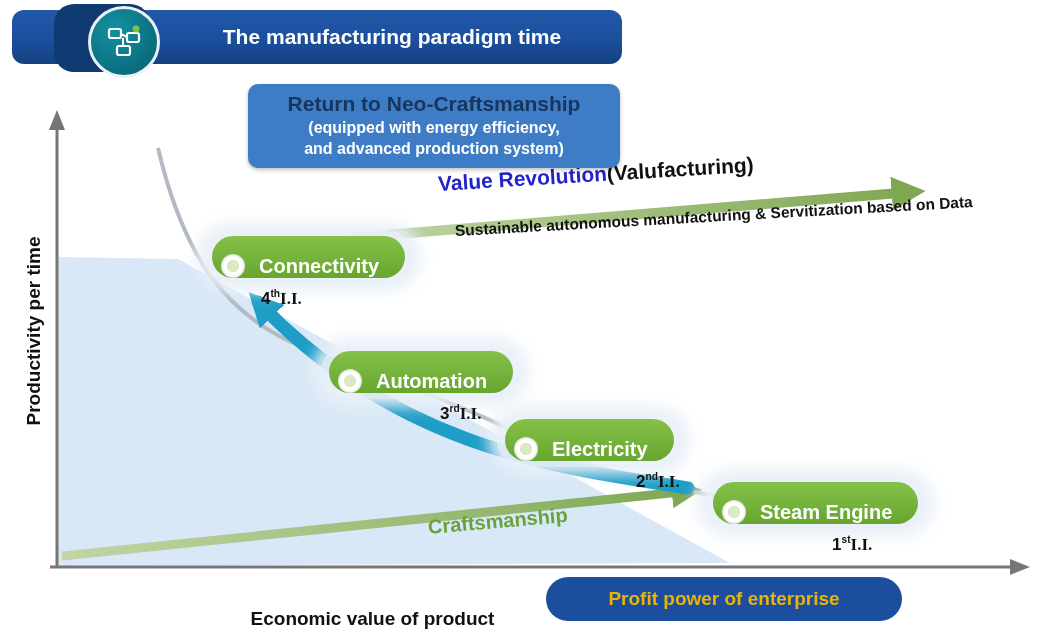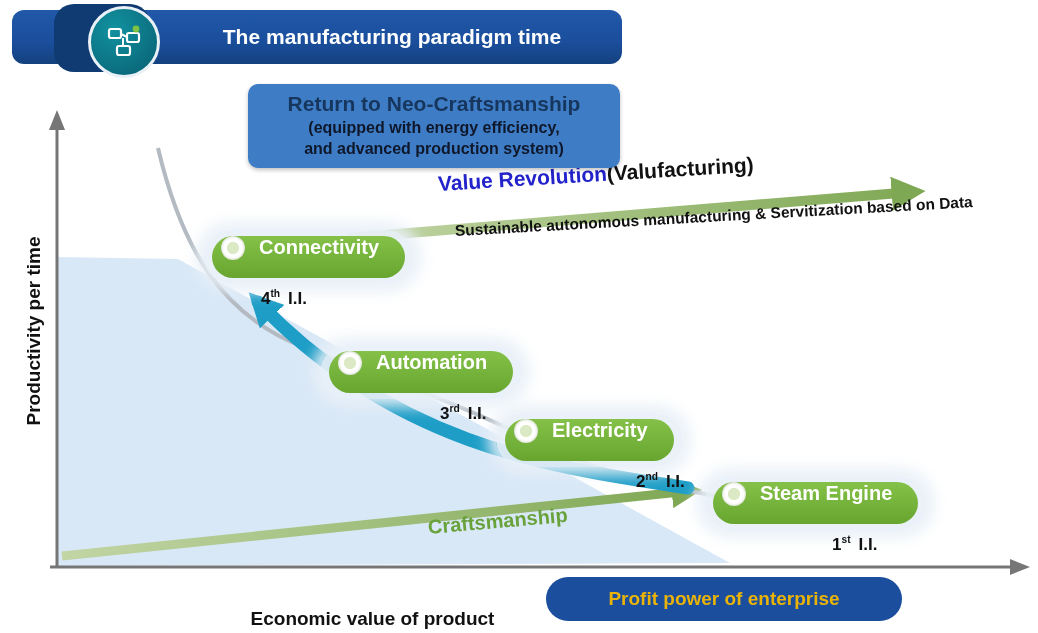--- a/index.html
+++ b/index.html
@@ -27,21 +27,21 @@
   }
 
   
   .neo{
     position:absolute;left:248px;top:84px;width:372px;height:84px;z-index:4;
     background:#3E7DC6;border-radius:10px;text-align:center;
     display:flex;flex-direction:column;justify-content:center;gap:2px;
     box-shadow:0 2px 4px rgba(0,0,0,.25);
   }
   .neo-title{color:#16365D;font-size:21px;font-weight:bold;}
-  .neo-sub{color:#0f172a;font-size:16px;font-weight:bold;line-height:1.3;}
+  .neo-sub{color:#ffffff;font-size:16px;font-weight:bold;line-height:1.3;}
 
   
   .y-label{
     position:absolute;left:-116px;top:320px;width:300px;z-index:3;text-align:center;
     transform:rotate(-90deg);transform-origin:center;
     font-size:19px;font-weight:bold;color:#111111;
   }
   .x-label{
     position:absolute;left:230px;top:608px;width:285px;z-index:3;text-align:center;
     font-size:19px;font-weight:bold;color:#111111;
@@ -86,31 +86,31 @@
   
   .stage{position:absolute;z-index:3;}
   .glow{
     display:inline-block;padding:6px 9px;border-radius:34px;
     background:rgba(232,240,247,0.92);
     box-shadow:0 0 14px 8px rgba(232,240,247,0.92);
   }
   .pill{
     height:42px;border-radius:21px;
     background:linear-gradient(180deg,#85C148 0%,#74B23B 55%,#67A52F 100%);
-    display:flex;align-items:flex-start;gap:14px;padding:0 26px 0 9px;
+    display:flex;align-items:flex-end;gap:14px;padding:0 26px 0 9px;
   }
   .bullet{
     width:24px;height:24px;border-radius:50%;flex:0 0 auto;
     background:radial-gradient(circle,#DBE9C4 0 34%,#ffffff 38% 100%);
     box-shadow:inset 0 0 3px rgba(70,110,30,.45);
   }
   .pill-label{color:#ffffff;font-size:20px;font-weight:bold;white-space:nowrap;}
   .ordinal{font-size:17px;font-weight:bold;color:#111111;margin-top:4px;}
   .ordinal sup{font-size:0.6em;}
-  .ordinal .tag{margin-left:8px;}
+  .ordinal .tag{margin-left:0;font-family:Liberation Serif, serif;}
   .s1{left:203px;top:230px;} .s1 .ordinal{margin-left:58px;}
   .s2{left:320px;top:345px;} .s2 .ordinal{margin-left:120px;}
   .s3{left:496px;top:413px;} .s3 .ordinal{margin-left:140px;}
   .s4{left:704px;top:476px;} .s4 .ordinal{margin-left:128px;}
 </style>
 </head>
 <body>
 
 <div class="canvas">
 

